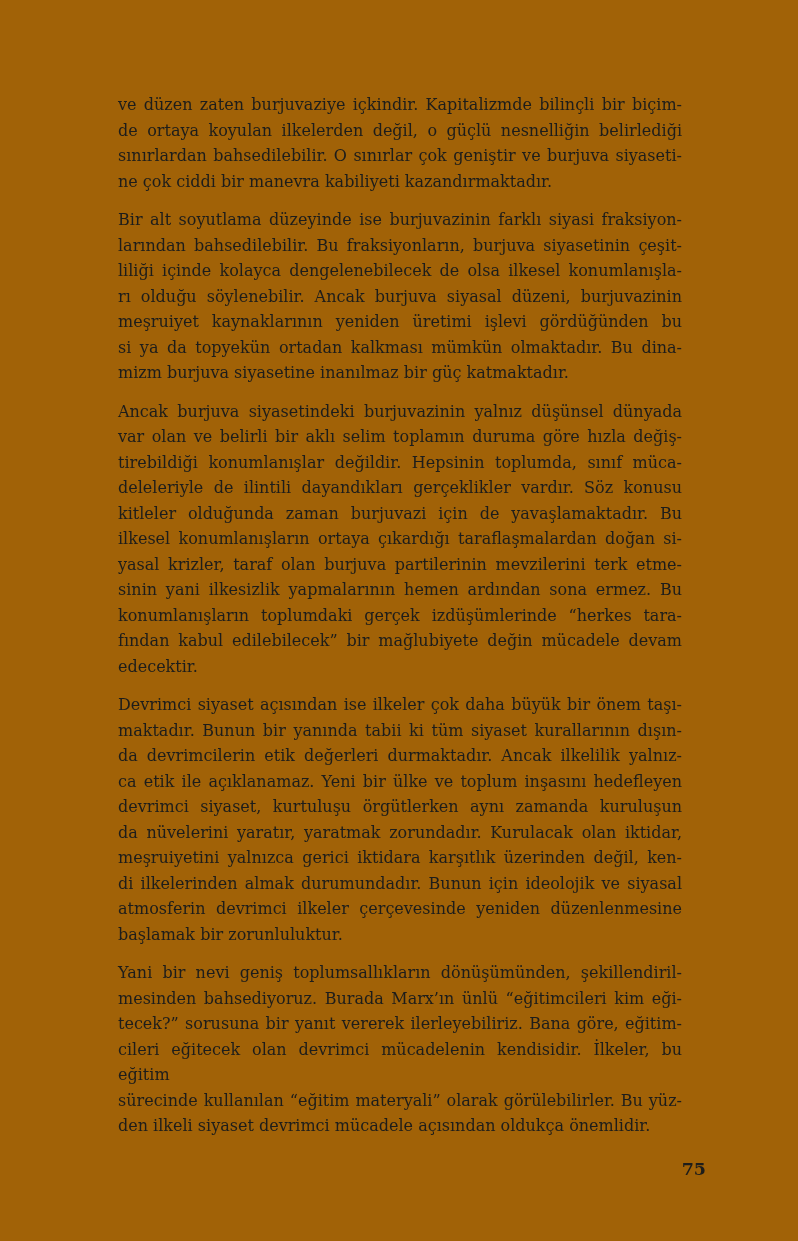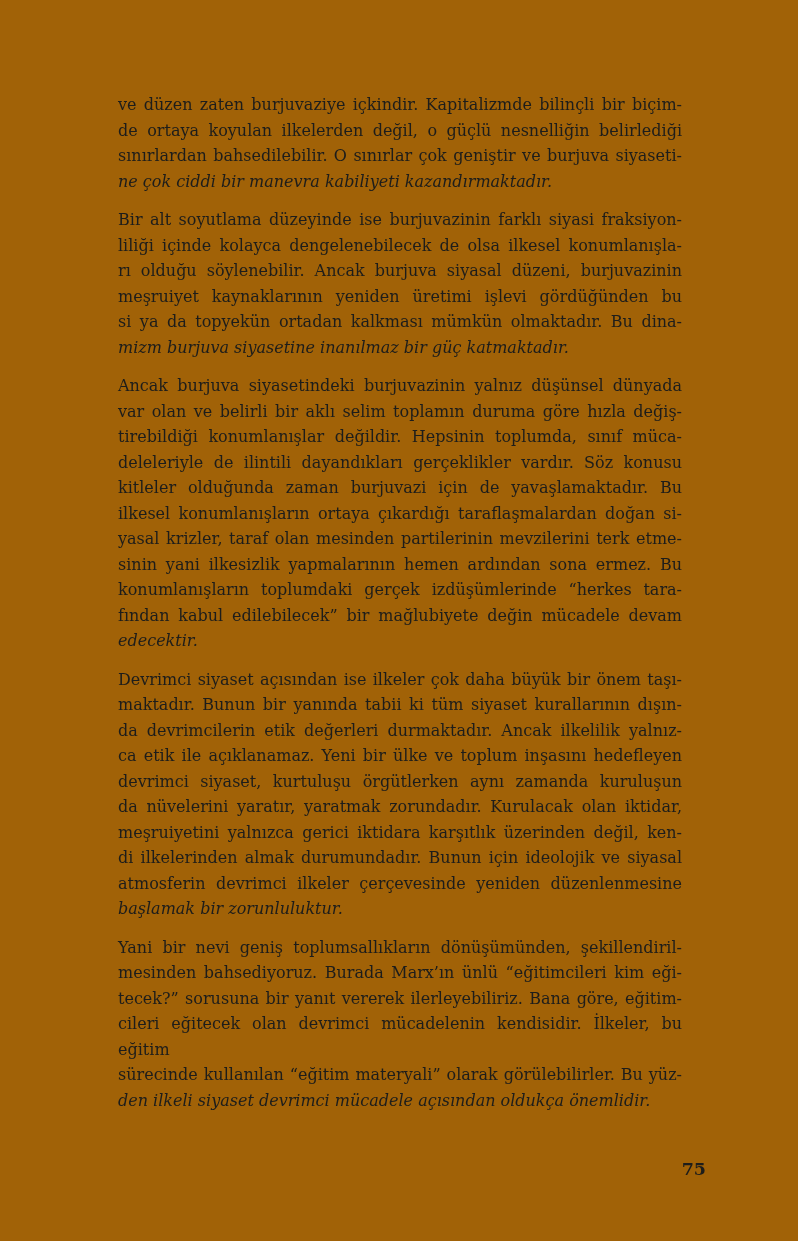--- a/index.html
+++ b/index.html
@@ -30,21 +30,20 @@
   .paragraph:last-child {
     margin-bottom: 0;
   }
   .line {
     text-align: justify;
     text-align-last: justify;
     white-space: normal;
   }
   .line.last {
     text-align-last: left;
-    font-style: italic;
   }
   .page-footer {
     position: absolute;
     right: 92px;
     bottom: 62px;
   }
   .page-number {
     font-size: 17.5px;
     font-weight: 700;
     color: #1d1d1b;
@@ -56,34 +55,35 @@
 <div class="page">
   <main class="text-block">
       <div class="paragraph">
         <div class="line">ve düzen zaten burjuvaziye içkindir. Kapitalizmde bilinçli bir biçim-</div>
         <div class="line">de ortaya koyulan ilkelerden değil, o güçlü nesnelliğin belirlediği</div>
         <div class="line">sınırlardan bahsedilebilir. O sınırlar çok geniştir ve burjuva siyaseti-</div>
         <div class="line last">ne çok ciddi bir manevra kabiliyeti kazandırmaktadır.</div>
       </div>
       <div class="paragraph">
         <div class="line">Bir alt soyutlama düzeyinde ise burjuvazinin farklı siyasi fraksiyon-</div>
+        <div class="line">larından bahsedilebilir. Bu fraksiyonların, burjuva siyasetinin çeşit-</div>
         <div class="line">liliği içinde kolayca dengelenebilecek de olsa ilkesel konumlanışla-</div>
         <div class="line">rı olduğu söylenebilir. Ancak burjuva siyasal düzeni, burjuvazinin</div>
         <div class="line">meşruiyet kaynaklarının yeniden üretimi işlevi gördüğünden bu</div>
         <div class="line">si ya da topyekün ortadan kalkması mümkün olmaktadır. Bu dina-</div>
         <div class="line last">mizm burjuva siyasetine inanılmaz bir güç katmaktadır.</div>
       </div>
       <div class="paragraph">
         <div class="line">Ancak burjuva siyasetindeki burjuvazinin yalnız düşünsel dünyada</div>
         <div class="line">var olan ve belirli bir aklı selim toplamın duruma göre hızla değiş-</div>
         <div class="line">tirebildiği konumlanışlar değildir. Hepsinin toplumda, sınıf müca-</div>
         <div class="line">deleleriyle de ilintili dayandıkları gerçeklikler vardır. Söz konusu</div>
         <div class="line">kitleler olduğunda zaman burjuvazi için de yavaşlamaktadır. Bu</div>
         <div class="line">ilkesel konumlanışların ortaya çıkardığı taraflaşmalardan doğan si-</div>
-        <div class="line">yasal krizler, taraf olan mesinden partilerinin mevzilerini terk etme-</div>
+        <div class="line">yasal krizler, taraf olan burjuva partilerinin mevzilerini terk etme-</div>
         <div class="line">sinin yani ilkesizlik yapmalarının hemen ardından sona ermez. Bu</div>
         <div class="line">konumlanışların toplumdaki gerçek izdüşümlerinde “herkes tara-</div>
         <div class="line">fından kabul edilebilecek” bir mağlubiyete değin mücadele devam</div>
         <div class="line last">edecektir.</div>
       </div>
       <div class="paragraph">
         <div class="line">Devrimci siyaset açısından ise ilkeler çok daha büyük bir önem taşı-</div>
         <div class="line">maktadır. Bunun bir yanında tabii ki tüm siyaset kurallarının dışın-</div>
         <div class="line">da devrimcilerin etik değerleri durmaktadır. Ancak ilkelilik yalnız-</div>
         <div class="line">ca etik ile açıklanamaz. Yeni bir ülke ve toplum inşasını hedefleyen</div>

